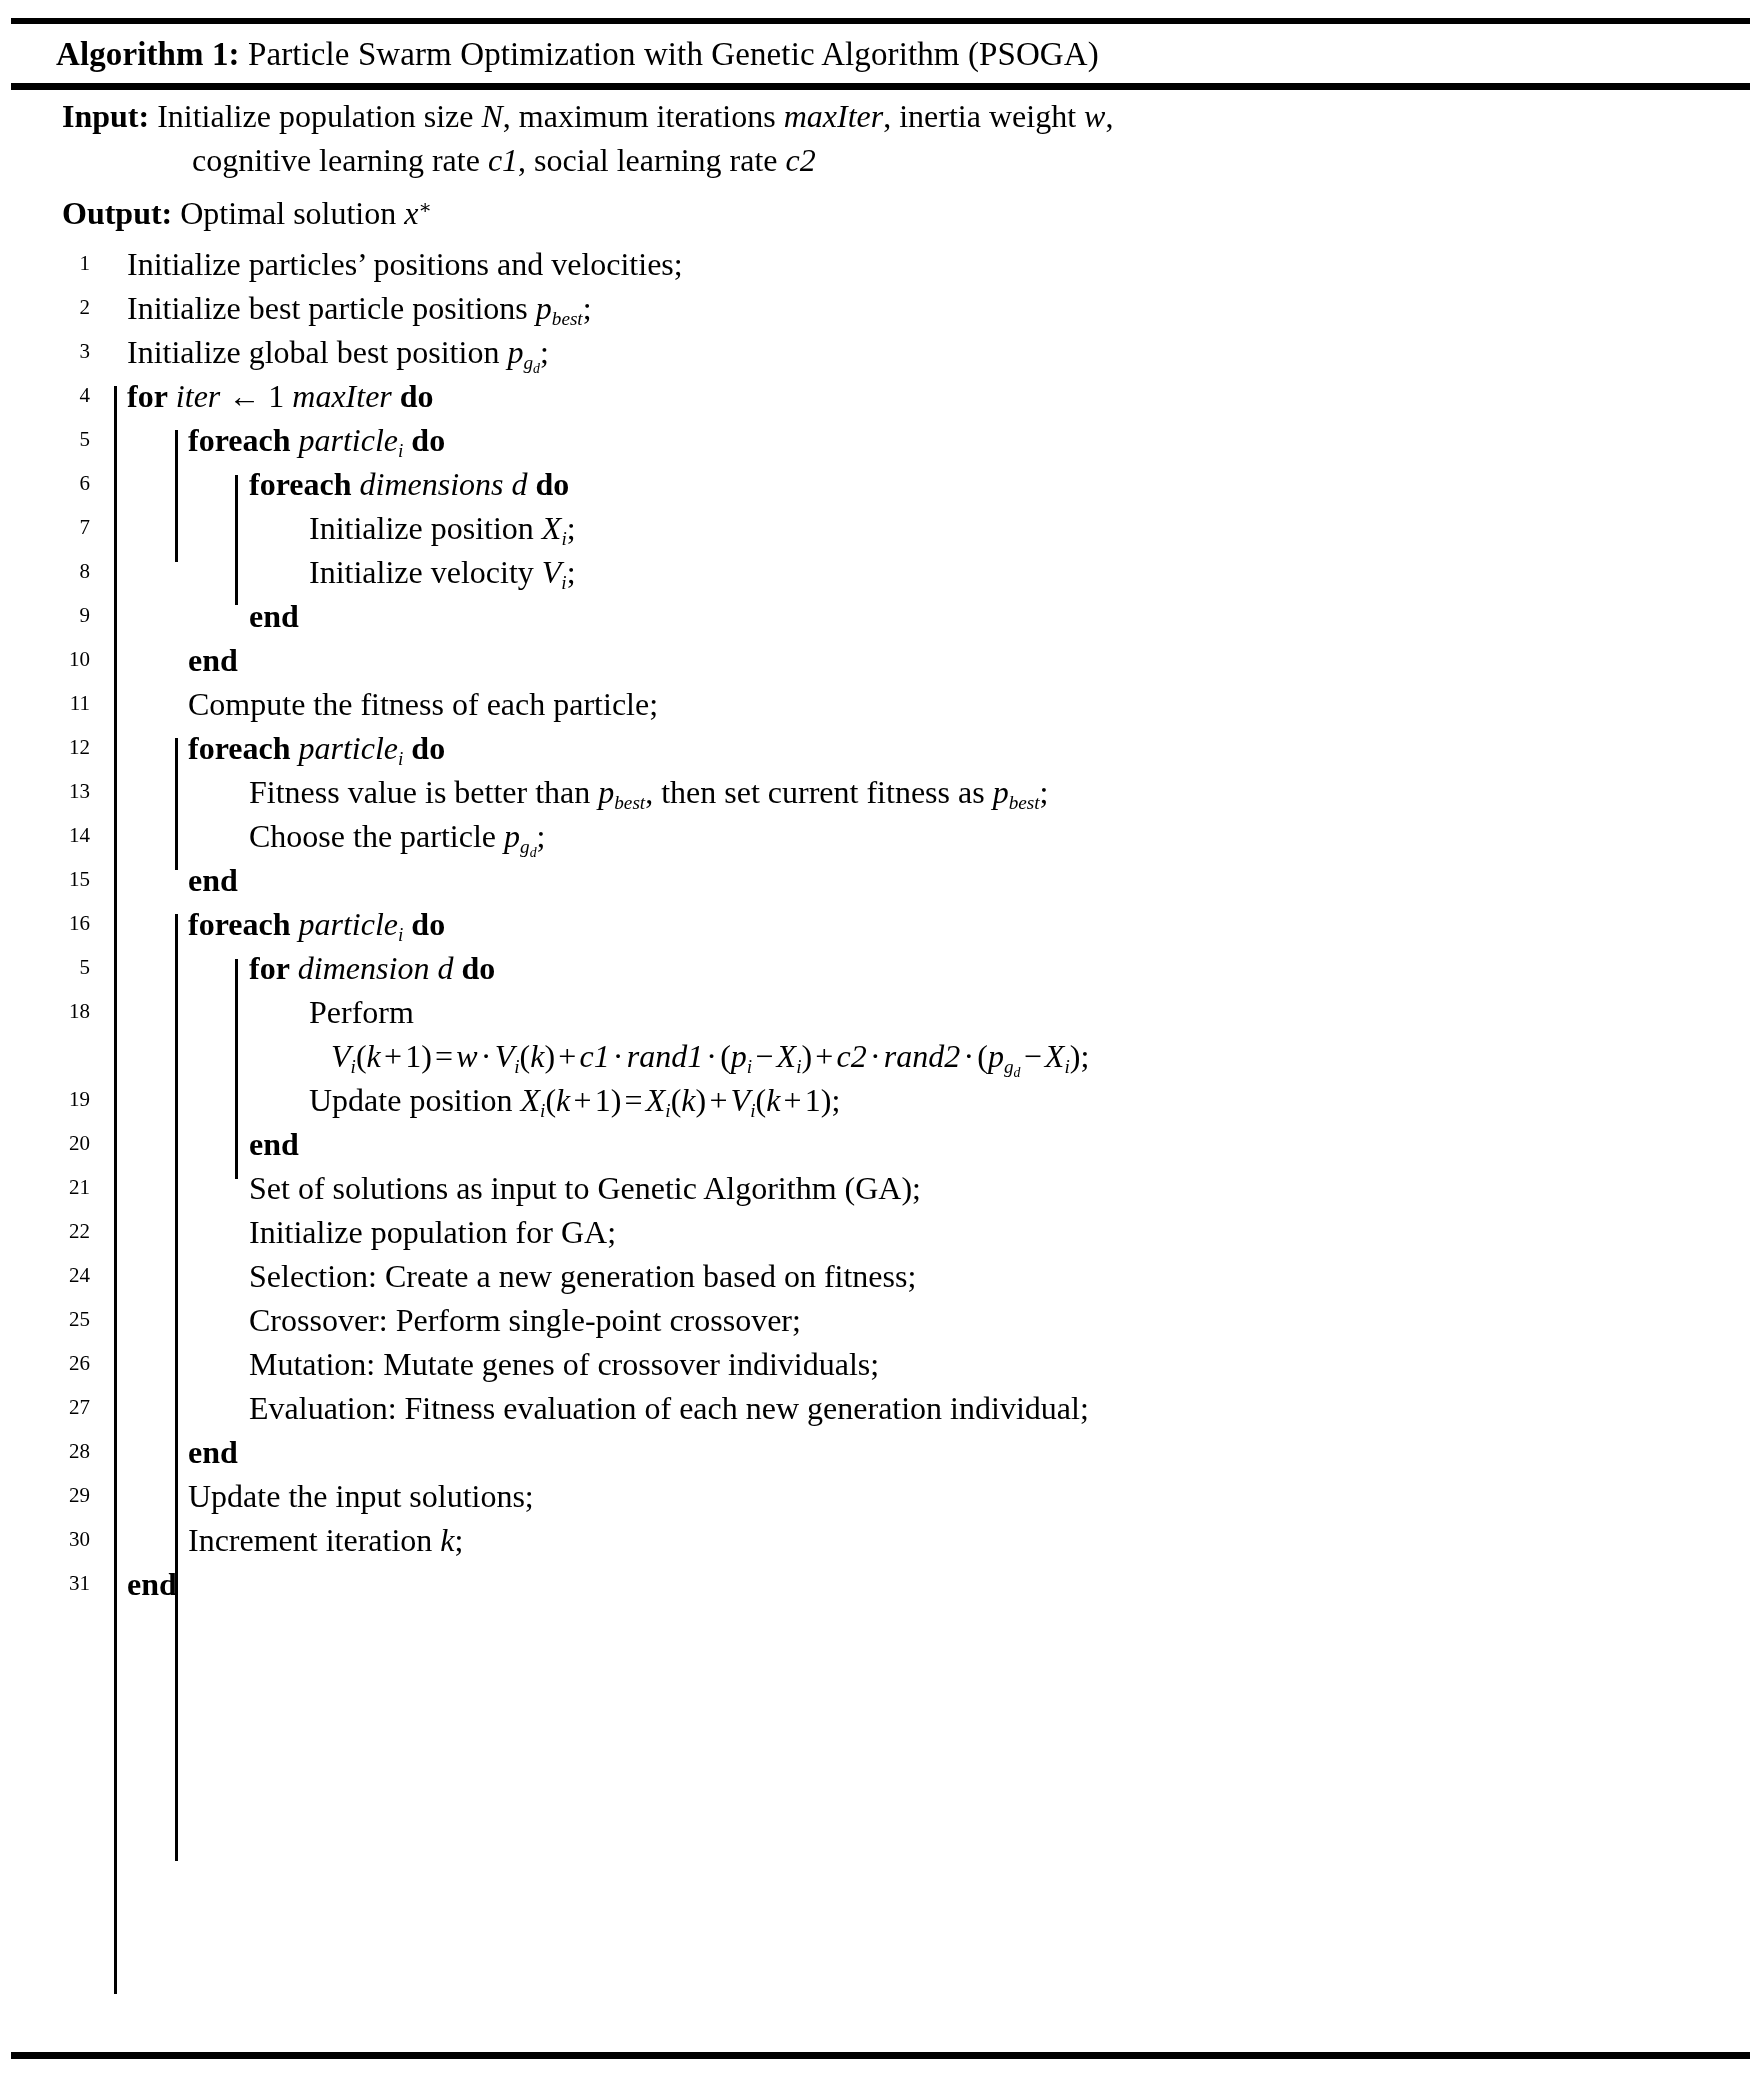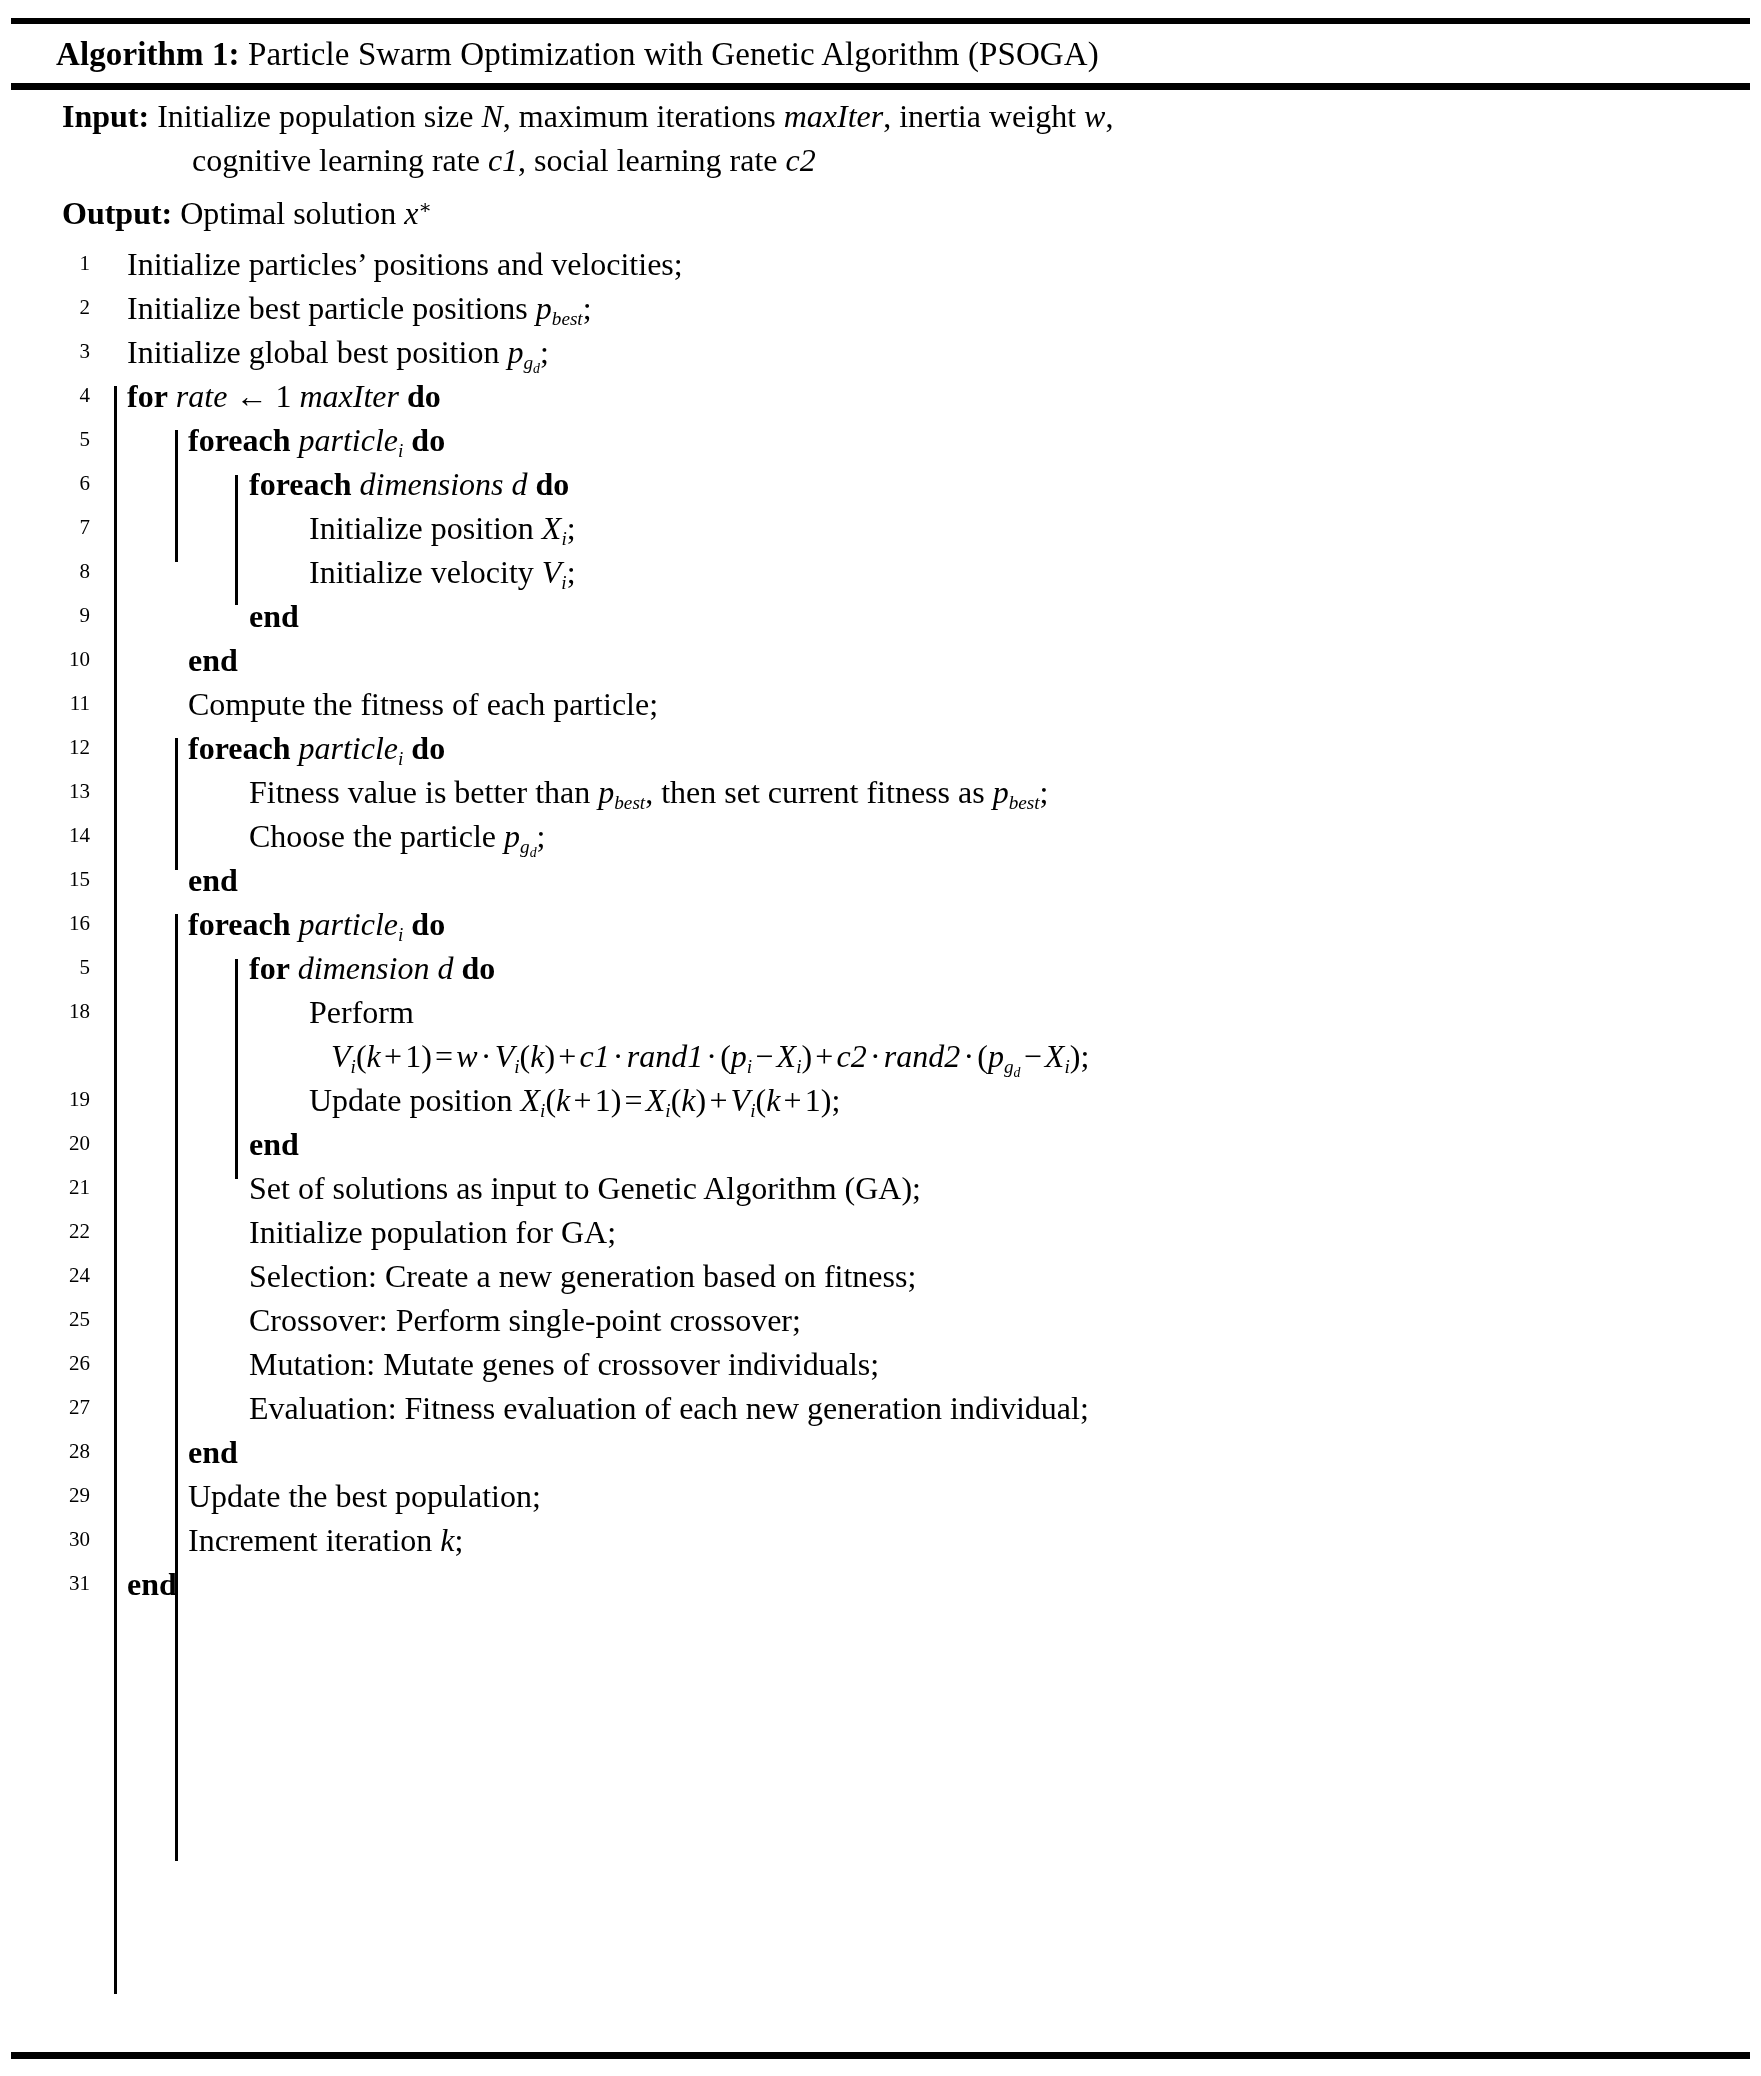--- a/index.html
+++ b/index.html
@@ -189,21 +189,21 @@
         <span class="code-text" style="left:127px;"><span>Initialize best particle positions </span><i class="mi">p</i><sub>best</sub><span>;</span></span>
       </div>
 
       <div class="code-line">
         <span class="lineno">3</span>
         <span class="code-text" style="left:127px;"><span>Initialize global best position </span><i class="mi">p</i><sub><i>g</i><sub>d</sub></sub><span>;</span></span>
       </div>
 
       <div class="code-line">
         <span class="lineno">4</span>
-        <span class="code-text" style="left:127px;"><b>for</b> <i class="it">rate</i> <span>←</span> <span>1</span> <i class="it">maxIter</i> <b>do</b></span>
+        <span class="code-text" style="left:127px;"><b>for</b> <i class="it">iter</i> <span>←</span> <span>1</span> <i class="it">maxIter</i> <b>do</b></span>
       </div>
 
       <div class="code-line">
         <span class="lineno">5</span>
         <span class="code-text" style="left:188px;"><b>foreach</b> <i class="it">particle</i><sub>i</sub> <b>do</b></span>
       </div>
 
       <div class="code-line">
         <span class="lineno">6</span>
         <span class="code-text" style="left:249px;"><b>foreach</b> <i class="it">dimensions</i> <i class="it">d</i> <b>do</b></span>
@@ -311,21 +311,21 @@
         <span class="code-text" style="left:249px;"><span>Evaluation: Fitness evaluation of each new generation individual;</span></span>
       </div>
 
       <div class="code-line">
         <span class="lineno">28</span>
         <span class="code-text" style="left:188px;"><b>end</b></span>
       </div>
 
       <div class="code-line">
         <span class="lineno">29</span>
-        <span class="code-text" style="left:188px;"><span>Update the best population;</span></span>
+        <span class="code-text" style="left:188px;"><span>Update the input solutions;</span></span>
       </div>
 
       <div class="code-line">
         <span class="lineno">30</span>
         <span class="code-text" style="left:188px;"><span>Increment iteration </span><i class="mi">k</i><span>;</span></span>
       </div>
 
       <div class="code-line">
         <span class="lineno">31</span>
         <span class="code-text" style="left:127px;"><b>end</b></span>

